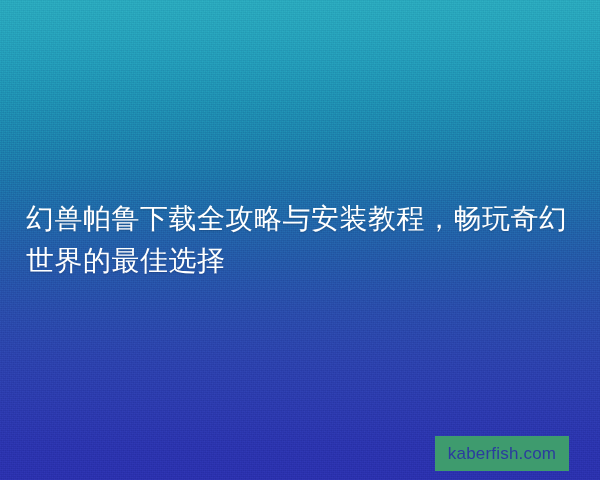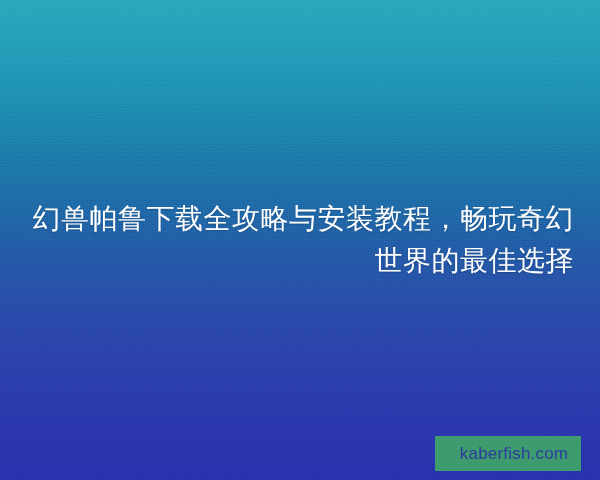--- a/index.html
+++ b/index.html
@@ -51,21 +51,21 @@
       repeating-linear-gradient(113deg, rgba(255,255,255,.14) 0 1px, rgba(0,0,0,.14) 1px 3px);
   }
 
   #title-block {
     position: absolute;
     left: 0;
     right: 0;
     top: 198px;
     padding: 0 26px;
     box-sizing: border-box;
-    text-align: right;
+    text-align: left;
   }
   #cover-title {
     margin: 0;
     color: #ffffff;
     font-size: 28px;
     line-height: 42px;
     font-weight: normal;
     letter-spacing: .5px;
     white-space: pre-wrap;
     text-shadow: 0 1px 2px rgba(0,0,0,.18);
@@ -74,21 +74,20 @@
   #watermark {
     position: absolute;
     left: 435px;
     top: 436px;
     width: 134px;
     height: 35px;
     background: #3e9b6e;
     display: flex;
     align-items: center;
     justify-content: center;
-    padding-left: 12px;
   }
   #watermark-text {
     color: #2b3c9e;
     font-size: 17px;
     line-height: 1;
     font-weight: normal;
     letter-spacing: .2px;
   }
 </style>
 </head>

